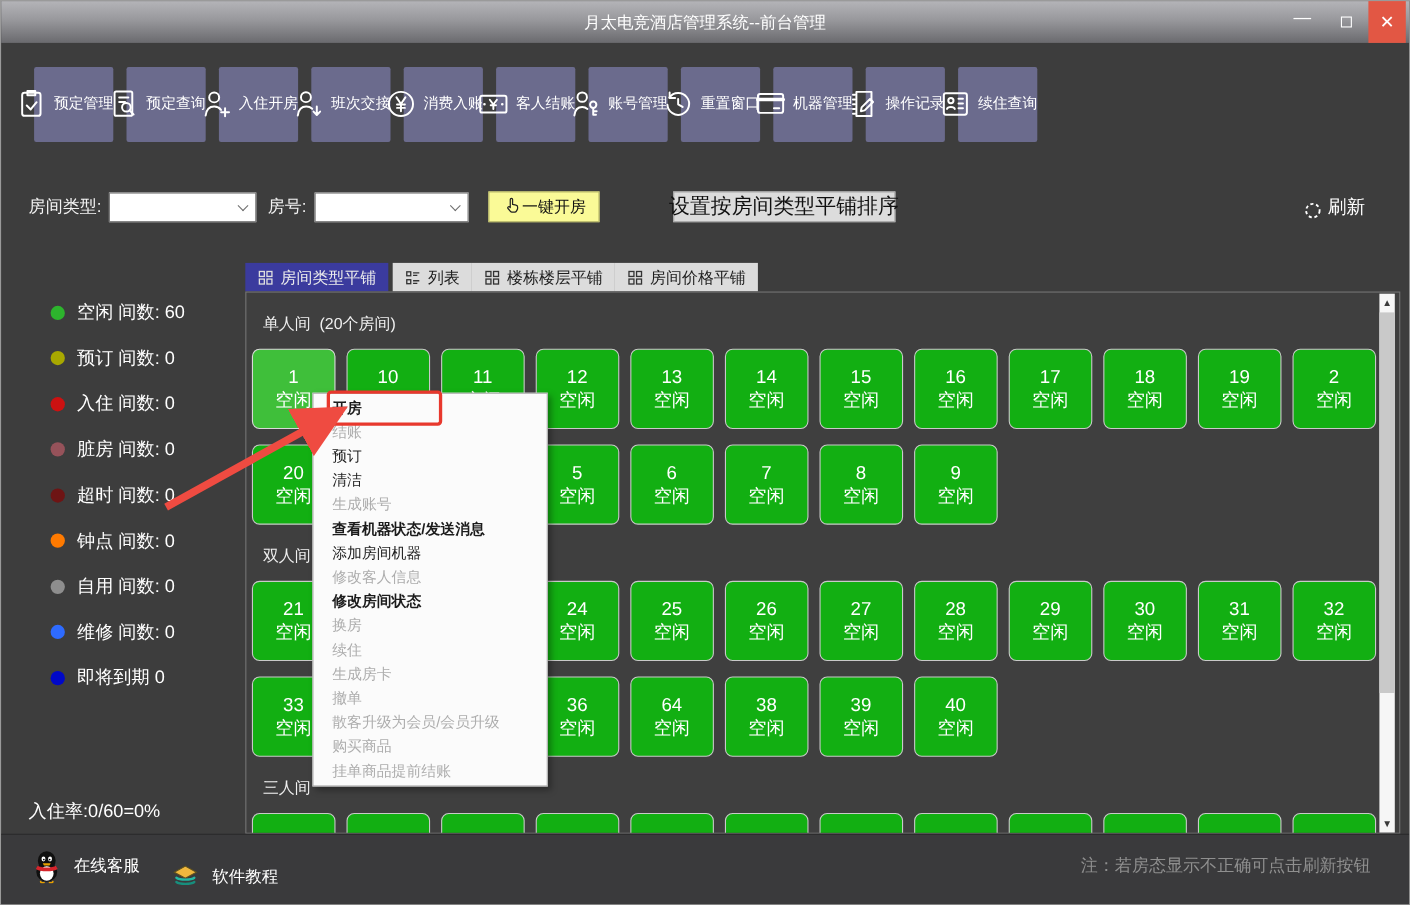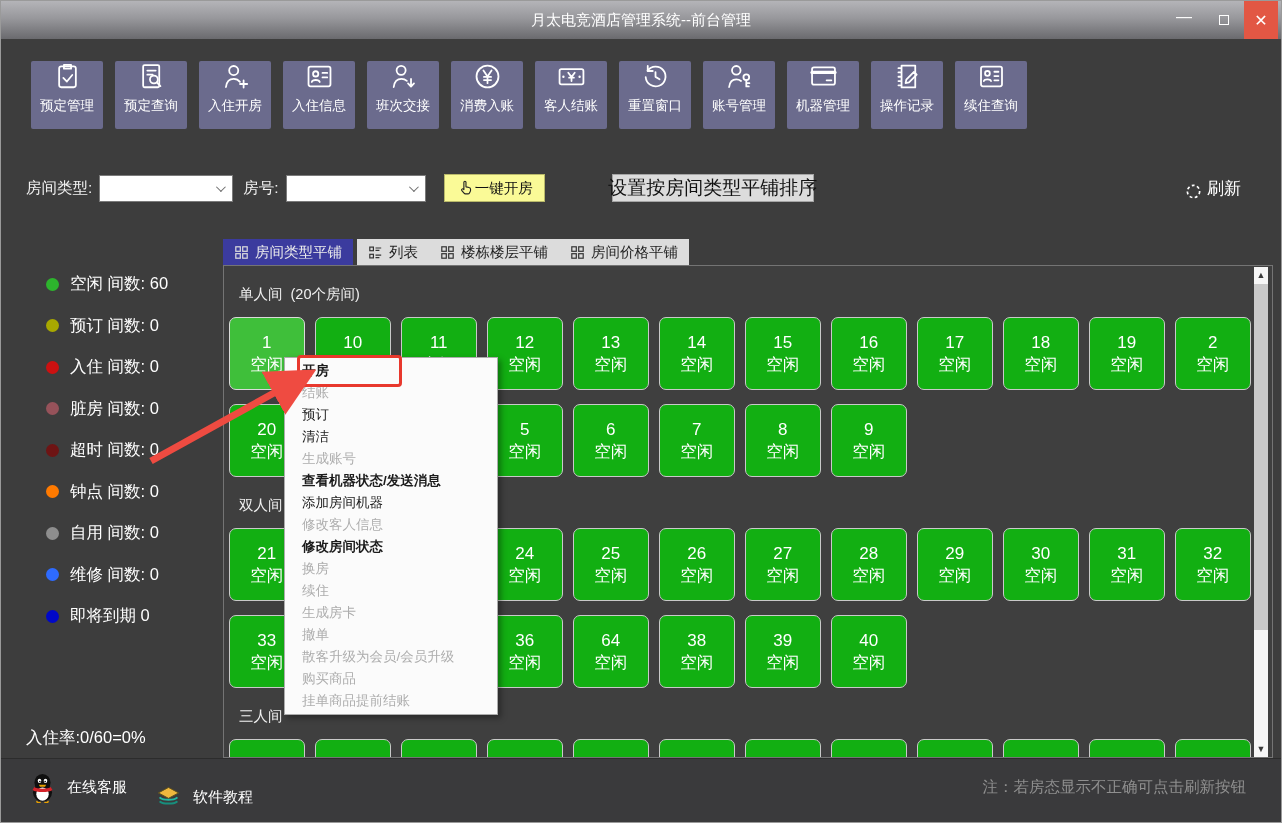--- a/index.html
+++ b/index.html
@@ -16,22 +16,22 @@
     display:flex;align-items:center;}
   .title{position:absolute;left:0;right:0;text-align:center;color:#FFF;font-size:15px;}
   .win-controls{position:absolute;right:3px;top:0;height:38px;display:flex;align-items:stretch;}
   .wc{width:40px;display:flex;align-items:center;justify-content:center;color:#FFF;font-size:14px;}
   .wc.min{font-size:16px;padding-bottom:6px;}
   .wc.max span{width:10px;height:10px;border:1.5px solid #FFF;display:block;}
   .wc.close{width:34px;background:#E25744;font-size:16px;}
   
   .toolbar{position:absolute;top:60px;left:30px;display:flex;gap:12px;}
   .tool-btn{width:72px;height:68px;background:#6B6B8D;border-radius:2px;
-    display:flex;flex-direction:column;align-items:center;justify-content:flex-end;
-    padding-bottom:14px;gap:5px;cursor:pointer;}
+    display:flex;flex-direction:row;align-items:center;justify-content:flex-end;
+    padding-bottom:2px;gap:5px;cursor:pointer;}
   .tool-btn .ticon{height:32px;display:flex;align-items:flex-end;justify-content:center;}
   .tool-btn .lbl{font-size:13.5px;color:#FFF;white-space:nowrap;}
   
   .filterbar{position:absolute;top:172px;left:25px;right:40px;height:30px;display:flex;align-items:center;}
   .flabel{color:#F2F2F2;font-size:15.5px;margin-right:7px;white-space:nowrap;}
   .selectbox{background:#FFF;border:1px solid #7A7A7A;height:27px;display:flex;align-items:center;justify-content:flex-end;padding-right:9px;}
   .sb1{width:134px;} .sb2{width:140px;}
   .chev{width:7px;height:7px;border-right:1.6px solid #6E6E6E;border-bottom:1.6px solid #6E6E6E;transform:rotate(45deg) translateY(-2px);}
   .quick-btn{margin-left:18px;height:28px;background:#FAFA97;border:1px solid #B9B96A;
     display:flex;align-items:center;gap:1px;padding:0 11px;font-size:14.5px;color:#111;cursor:pointer;white-space:nowrap;}
@@ -125,31 +125,20 @@
             <circle cx="11.5" cy="8" r="3.8"></circle>
             <path d="M5 21.8c.5-4.2 3-6.8 6.5-6.8 2.2 0 4 .9 5.2 2.5"></path>
             <path d="M19.8 16.3v6M16.8 19.3h6"></path>
           </svg>
         </span>
         <span class="lbl">入住开房</span>
       </div>
       <div class="tool-btn">
         <span class="ticon">
           <svg width="31" height="31" viewBox="0 0 26 26" fill="none" stroke="#FFF" stroke-width="1.5" stroke-linecap="round" stroke-linejoin="round">
-            <rect x="3.8" y="4.8" width="18.4" height="16.4" rx="1.6"></rect>
-            <circle cx="9.8" cy="10.8" r="2.2"></circle>
-            <path d="M6.5 17.6c.7-2.2 6-2.2 6.7 0"></path>
-            <path d="M15.5 10h4M15.5 13.8h4"></path>
-          </svg>
-        </span>
-        <span class="lbl">入住信息</span>
-      </div>
-      <div class="tool-btn">
-        <span class="ticon">
-          <svg width="31" height="31" viewBox="0 0 26 26" fill="none" stroke="#FFF" stroke-width="1.5" stroke-linecap="round" stroke-linejoin="round">
             <circle cx="11" cy="7.8" r="3.8"></circle>
             <path d="M4.8 21.8c.5-4.2 3-6.8 6.5-6.8 1.8 0 3.3.6 4.5 1.7"></path>
             <path d="M19.3 15v6.3M16.8 18.8l2.5 2.6 2.5-2.6"></path>
           </svg>
         </span>
         <span class="lbl">班次交接</span>
       </div>
       <div class="tool-btn">
         <span class="ticon">
           <svg width="31" height="31" viewBox="0 0 26 26" fill="none" stroke="#FFF" stroke-width="1.5" stroke-linecap="round" stroke-linejoin="round">
@@ -161,41 +150,41 @@
       </div>
       <div class="tool-btn">
         <span class="ticon">
           <svg width="31" height="31" viewBox="0 0 26 26" fill="none" stroke="#FFF" stroke-width="1.5" stroke-linecap="round" stroke-linejoin="round">
             <rect x="3" y="6.8" width="20" height="12.8" rx="1.5"></rect>
             <path d="M10.3 9.8l2.7 3.6 2.7-3.6M13 13.4v3.4M11 14h4"></path>
             <path d="M6.2 13.2h.01M19.8 13.2h.01" stroke-width="2"></path>
           </svg>
         </span>
         <span class="lbl">客人结账</span>
-      </div>
-      <div class="tool-btn">
-        <span class="ticon">
-          <svg width="31" height="31" viewBox="0 0 26 26" fill="none" stroke="#FFF" stroke-width="1.5" stroke-linecap="round" stroke-linejoin="round">
-            <path d="M6.3 8.2A8.3 8.3 0 1 1 4.8 13.6"></path>
-            <path d="M6.5 4.2v4.2h4.2"></path>
-            <path d="M13 9.3v4l3.4 2"></path>
-          </svg>
-        </span>
-        <span class="lbl">重置窗口</span>
       </div>
       <div class="tool-btn">
         <span class="ticon">
           <svg width="31" height="31" viewBox="0 0 26 26" fill="none" stroke="#FFF" stroke-width="1.5" stroke-linecap="round" stroke-linejoin="round">
             <circle cx="10.3" cy="7.8" r="3.6"></circle>
             <path d="M4.3 21.8c.5-4 2.8-6.4 6-6.4 1.5 0 2.9.5 4 1.4"></path>
             <circle cx="18.7" cy="13.6" r="2.4"></circle>
             <path d="M18.7 16v5.3M18.7 18.6h2.6M18.7 21.3h2.1"></path>
           </svg>
         </span>
         <span class="lbl">账号管理</span>
+      </div>
+      <div class="tool-btn">
+        <span class="ticon">
+          <svg width="31" height="31" viewBox="0 0 26 26" fill="none" stroke="#FFF" stroke-width="1.5" stroke-linecap="round" stroke-linejoin="round">
+            <path d="M6.3 8.2A8.3 8.3 0 1 1 4.8 13.6"></path>
+            <path d="M6.5 4.2v4.2h4.2"></path>
+            <path d="M13 9.3v4l3.4 2"></path>
+          </svg>
+        </span>
+        <span class="lbl">重置窗口</span>
       </div>
       <div class="tool-btn">
         <span class="ticon">
           <svg width="31" height="31" viewBox="0 0 26 26" fill="none" stroke="#FFF" stroke-width="1.5" stroke-linecap="round" stroke-linejoin="round">
             <rect x="3.4" y="5.4" width="19.2" height="14.4" rx="1.6"></rect>
             <path d="M3.4 9.6h19.2" stroke-width="2.8"></path>
             <path d="M15.6 16.2h4"></path>
           </svg>
         </span>
         <span class="lbl">机器管理</span>

